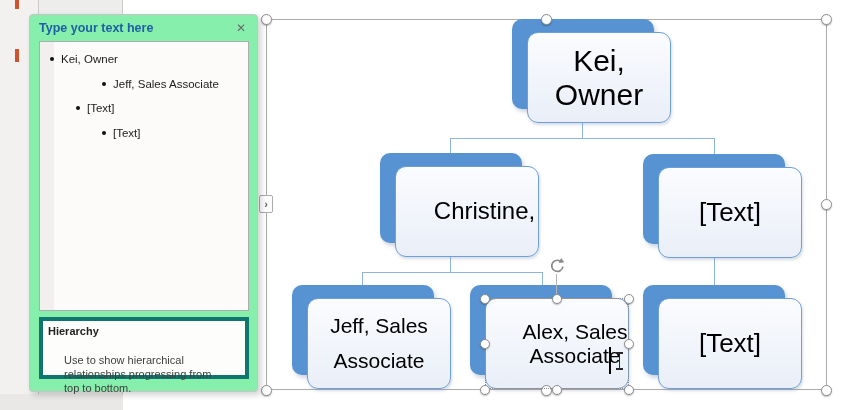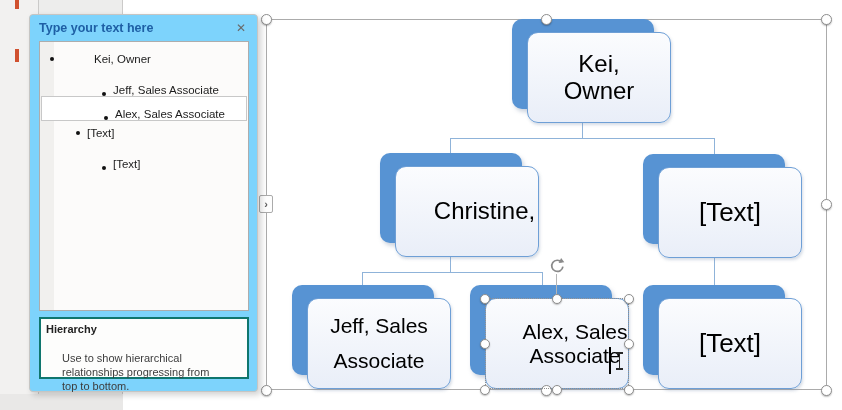--- a/index.html
+++ b/index.html
@@ -12,40 +12,40 @@
   .abs{position:absolute;}
 
   
   .bg-strip-a{left:0;top:0;width:38px;height:410px;background:#f2f1f0;}
   .bg-strip-b{left:38px;top:0;width:85px;height:410px;background:#ededec;
     border-left:1px solid #cbcac9;border-right:1px solid #cbcac9;box-sizing:border-box;}
   .bg-strip-c{left:0;top:394px;width:123px;height:16px;background:#e9e8e7;}
   .thumb-accent{left:15px;width:4px;background:var(--thumbnail-accent);}
 
   
-  .text-pane{left:29px;top:14px;width:229px;height:378px;background:#7dd3fc;
+  .text-pane{left:29px;top:14px;width:229px;height:378px;background:#86efac;
     border:1px solid #c6c5c3;border-radius:4px;box-sizing:border-box;
     box-shadow:3px 3px 6px rgba(0,0,0,.18);z-index:10;}
   .tp-title{left:9px;top:6px;font-size:12.5px;font-weight:bold;color:var(--pane-title);}
   .tp-close{right:9px;top:6px;width:14px;height:14px;font-size:12px;color:#6a6a6a;
     text-align:center;line-height:14px;cursor:default;}
   .tp-list{left:9px;top:26px;width:210px;height:270px;background:#fcfbfa;
     border:1px solid #adadad;box-sizing:border-box;overflow:hidden;}
   .tp-gutter{left:0;top:0;width:14px;height:100%;background:#f1f0ee;}
   .tp-rows{position:absolute;left:0;top:5px;width:100%;}
   .tp-row{position:relative;height:24.5px;display:flex;align-items:center;
     font-size:11.5px;color:#1c1c1c;box-sizing:border-box;}
   .tp-row .bullet{width:4px;height:4px;border-radius:50%;background:#111;
     margin-right:7px;flex:0 0 auto;}
-  .lvl1{padding-left:10px;gap:33px;}
+  .lvl1{padding-left:10px;}
   .lvl2{padding-left:36px;}
-  .lvl3{padding-left:62px;align-items:flex-end;}
+  .lvl3{padding-left:62px;}
   .tp-row.selected{background:#ffffff;border:1px solid #c8c8c8;margin:0 1px;}
   .tp-info{left:9px;top:302px;width:210px;height:62px;background:#fdfdfc;
-    border:2px solid #0f766e;box-sizing:border-box;padding:4px 5px;}
+    border:4px solid #0f766e;box-sizing:border-box;padding:4px 5px;}
   .tp-info-title{font-size:11px;font-weight:bold;color:#222;margin:0 0 2px 0;}
   .tp-info-desc{font-size:11px;color:#3d3d3d;line-height:1.28;margin:16px;}
   .tp-info-link{font-size:11px;color:#3d3d3d;text-decoration:underline;display:inline-block;margin-top:2px;}
 
   
   .frame{left:266px;top:19px;width:561px;height:371px;border:1px solid #ababab;
     box-sizing:border-box;z-index:1;}
   .conn{background:var(--connector);z-index:2;}
   .node{z-index:3;}
   .node-back{position:absolute;left:0;top:0;width:142px;height:90px;border-radius:10px;
@@ -94,21 +94,21 @@
 <div class="abs conn" style="left:450px;top:138px;width:1.2px;height:16px;"></div>
 <div class="abs conn" style="left:714px;top:138px;width:1.2px;height:17px;"></div>
 <div class="abs conn" style="left:450px;top:243px;width:1.2px;height:30px;"></div>
 <div class="abs conn" style="left:362px;top:272px;width:181px;height:1.2px;"></div>
 <div class="abs conn" style="left:362px;top:272px;width:1.2px;height:14px;"></div>
 <div class="abs conn" style="left:542px;top:272px;width:1.2px;height:14px;"></div>
 <div class="abs conn" style="left:714px;top:244px;width:1.2px;height:42px;"></div>
 
 <div class="abs node" style="left:512px;top:19px;width:159px;height:104px;">
   <div class="node-back"></div>
-  <div class="node-front" style="font-size:24px;text-align:right;">
+  <div class="node-front" style="font-size:30px;text-align:right;">
     <span>Kei,</span>
     <span>Owner</span>
   </div>
 </div>
 
 <div class="abs node" style="left:380px;top:153px;width:159px;height:104px;">
   <div class="node-back"></div>
   <div class="node-front" style="font-size:24px;padding-left:35px;">
     <span>Christine,</span>
   </div>
@@ -188,24 +188,20 @@
     <div class="abs tp-gutter"></div>
     <div class="tp-rows">
       <div class="tp-row lvl1">
         <span class="bullet"></span>
         <span>Kei, Owner</span>
       </div>
       <div class="tp-row lvl3">
         <span class="bullet"></span>
         <span>Jeff, Sales Associate</span>
       </div>
-      <div class="tp-row lvl3 selected">
-        <span class="bullet"></span>
-        <span>Alex, Sales Associate</span>
-      </div>
       <div class="tp-row lvl2">
         <span class="bullet"></span>
         <span>[Text]</span>
       </div>
       <div class="tp-row lvl3">
         <span class="bullet"></span>
         <span>[Text]</span>
       </div>
     </div>
   </div>

